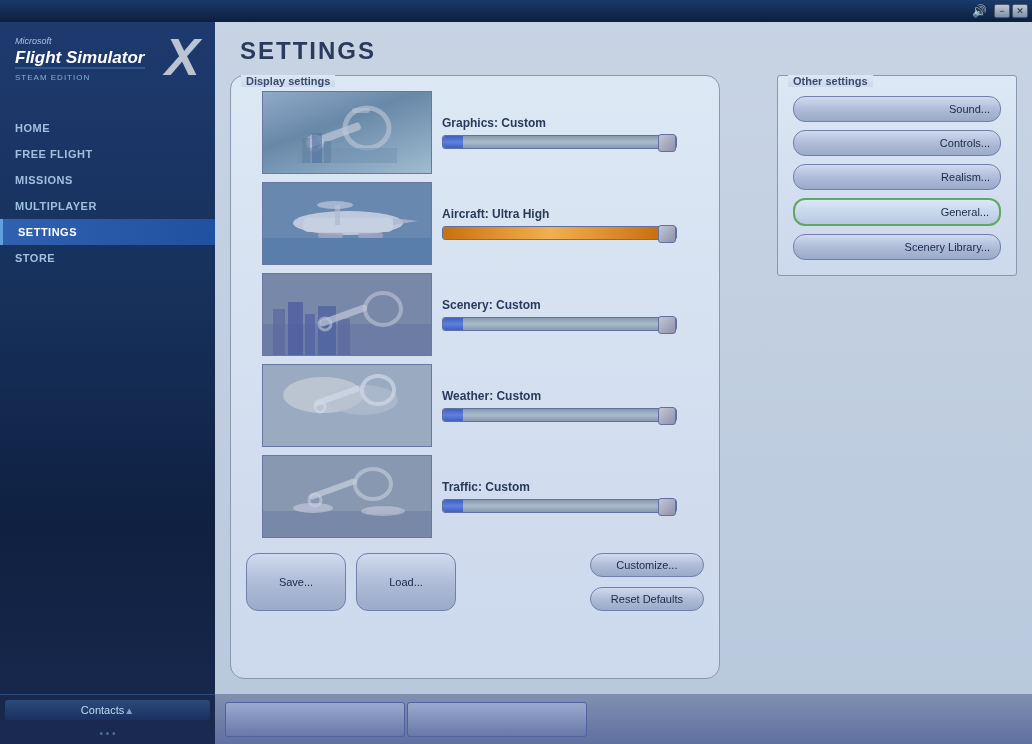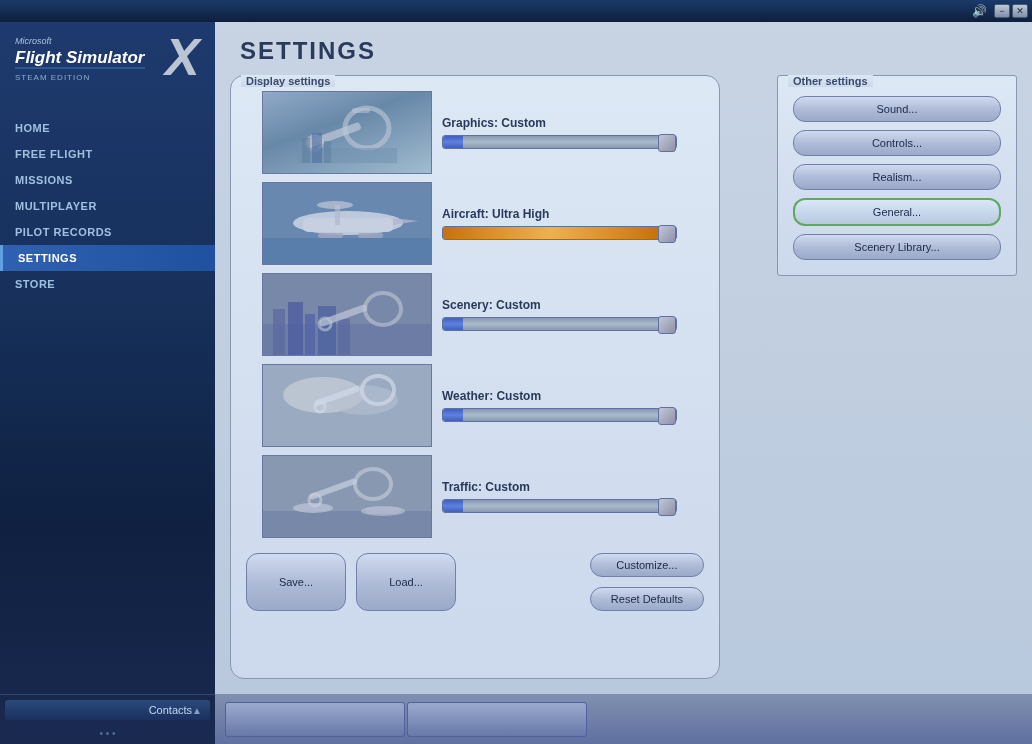--- a/index.html
+++ b/index.html
@@ -79,21 +79,21 @@
     .sidebar-bottom {
       border-top: 1px solid #2a4a7a;
       padding: 5px;
     }
     .contacts-bar {
       background: linear-gradient(to bottom, #2a4a7a, #1a3060);
       border-radius: 3px;
       padding: 4px 8px;
       display: flex;
       align-items: center;
-      justify-content: flex-end;
+      justify-content: center;
       cursor: pointer;
     }
     .contacts-label {
       color: #c0d8f0;
       font-size: 11px;
     }
     .contacts-arrow {
       color: #80a0c0;
       font-size: 10px;
     }
@@ -256,21 +256,21 @@
 
     .btn-wide {
       width: 100%;
       padding: 6px 10px;
       background: linear-gradient(to bottom, #d0daf0, #b0bcd8, #9aaac8);
       border: 1px solid #7080a8;
       border-radius: 12px;
       font-size: 11px;
       color: #1a2a4a;
       cursor: pointer;
-      text-align: center;
+      text-align: right;
     }
     .btn-wide.active-highlight {
       border: 2px solid #60a860;
       background: linear-gradient(to bottom, #d8e8f8, #b8c8e0);
     }
 
     
     .taskbar {
       height: 50px;
       background: linear-gradient(to bottom, #8090b0, #6070a0);
@@ -364,21 +364,20 @@
         <rect x="5" y="37" width="130" height="2" fill="#3a6aaa" opacity="0.6"></rect>
         <text x="5" y="50" font-size="8" fill="#8ab0d0" font-family="Arial" letter-spacing="1">STEAM EDITION</text>
       </svg>
     </div>
 
     <div class="nav-items">
       <div class="nav-item">HOME</div>
       <div class="nav-item">FREE FLIGHT</div>
       <div class="nav-item">MISSIONS</div>
       <div class="nav-item">MULTIPLAYER</div>
-      <div class="nav-item">PILOT RECORDS</div>
       <div class="nav-item active">SETTINGS</div>
       <div class="nav-item">STORE</div>
     </div>
 
     <div class="sidebar-bottom">
       <div class="contacts-bar">
         <span class="contacts-label">Contacts</span>
         <span class="contacts-arrow">▲</span>
       </div>
       <div style="height:8px;"></div>

